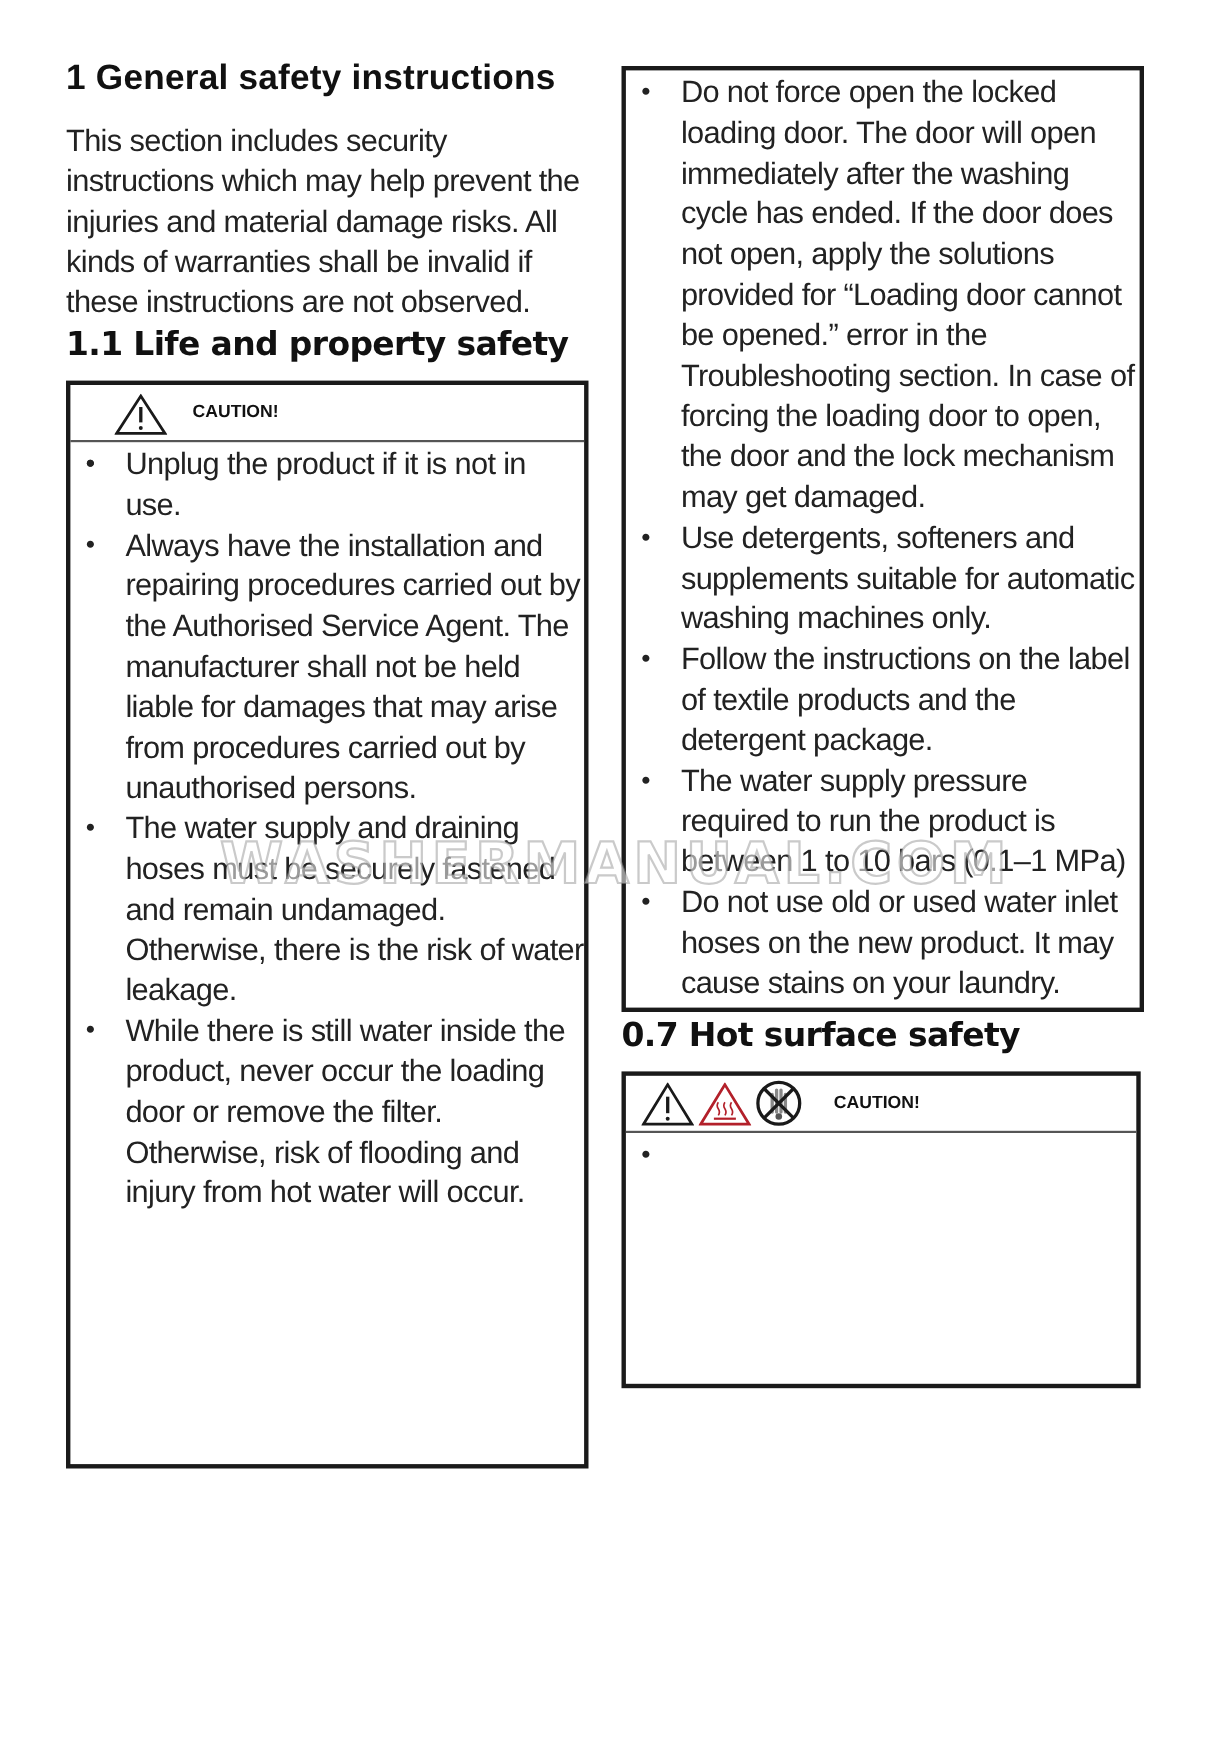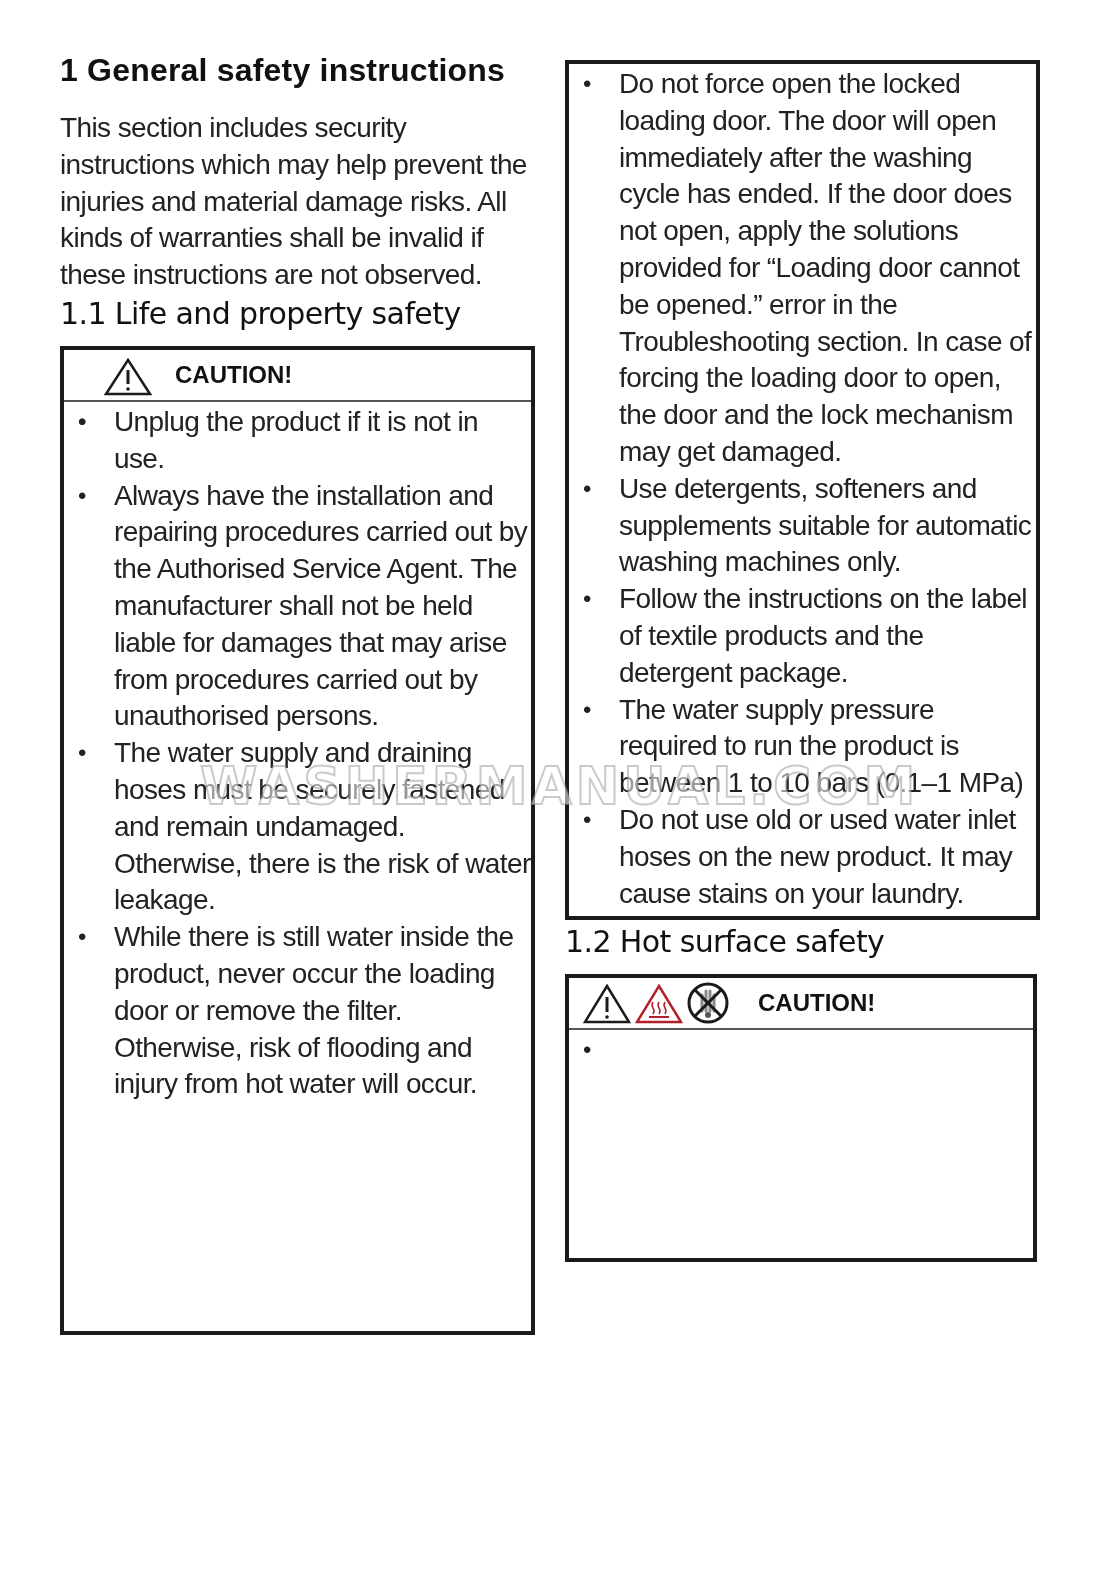--- a/index.html
+++ b/index.html
@@ -18,34 +18,34 @@
     font-weight: bold; font-size: 32px; letter-spacing: 0.2px; color: #111;
     white-space: nowrap;
   }
   .intro {
     position: absolute; left: 0; top: 110px; width: 480px; margin: 0;
     font-size: 28px; line-height: 36.8px; color: #222;
     letter-spacing: -0.6px;
   }
   h2.sub {
     position: absolute; margin: 0; white-space: nowrap;
-    font-family: "DejaVu Sans", sans-serif; font-weight: normal;
+    font-family: "DejaVu Sans", sans-serif; font-weight: bold;
     font-size: 30px; letter-spacing: -0.6px; color: #111;
   }
   .box {
     position: absolute; box-sizing: border-box;
     border: 4px solid #1a1a1a; border-top-width: 4px; border-bottom-width: 4px;
     background: #fff;
   }
   .box-head {
     height: 50px; border-bottom: 2px solid #555; position: relative;
     display: flex; align-items: center;
   }
   .caution-label {
-    font-weight: bold; font-size: 24px; color: #111; position: absolute;
+    font-weight: bold; font-size: 16px; color: #111; position: absolute;
   }
   ul.items { list-style: none; margin: 0; padding: 0; }
   ul.items li {
     position: relative; padding-left: 50px;
     font-size: 28px; line-height: 36.8px; color: #222; letter-spacing: -0.6px;
   }
   ul.items li .bullet {
     position: absolute; left: 14px; top: 0; font-size: 24px;
   }
   .icon { display: inline-block; }
@@ -91,21 +91,21 @@
   <div class="box" style="left:0; top:60px; width:475px; height:860px;">
     <ul class="items" style="padding-top:2px;">
       <li><span class="bullet">•</span><span>Do not force open the locked loading door. The door will open immediately after the washing cycle has ended. If the door does not open, apply the solutions provided for “Loading door cannot be opened.” error in the Troubleshooting section. In case of forcing the loading door to open, the door and the lock mechanism may get damaged.</span></li>
       <li><span class="bullet">•</span><span>Use detergents, softeners and supplements suitable for automatic washing machines only.</span></li>
       <li><span class="bullet">•</span><span>Follow the instructions on the label of textile products and the detergent package.</span></li>
       <li><span class="bullet">•</span><span>The water supply pressure required to run the product is between 1 to 10 bars (0.1–1 MPa)</span></li>
       <li><span class="bullet">•</span><span>Do not use old or used water inlet hoses on the new product. It may cause stains on your laundry.</span></li>
     </ul>
   </div>
 
-  <h2 class="sub" style="left:0; top:924px;">1.2 Hot surface safety</h2>
+  <h2 class="sub" style="left:0; top:924px;">0.7 Hot surface safety</h2>
 
   <div class="box" style="left:0; top:974px; width:472px; height:288px;">
     <div class="box-head">
       <span class="icon" style="position:absolute; left:14px; top:6px;">
         <svg width="48" height="40" viewBox="0 0 48 40">
           <polygon points="24,2 46,38 2,38" fill="none" stroke="#1a1a1a" stroke-width="2.5"></polygon>
           <rect x="22.5" y="13" width="3" height="15" fill="#1a1a1a"></rect>
           <circle cx="24" cy="33" r="1.8" fill="#1a1a1a"></circle>
         </svg>
       </span>

